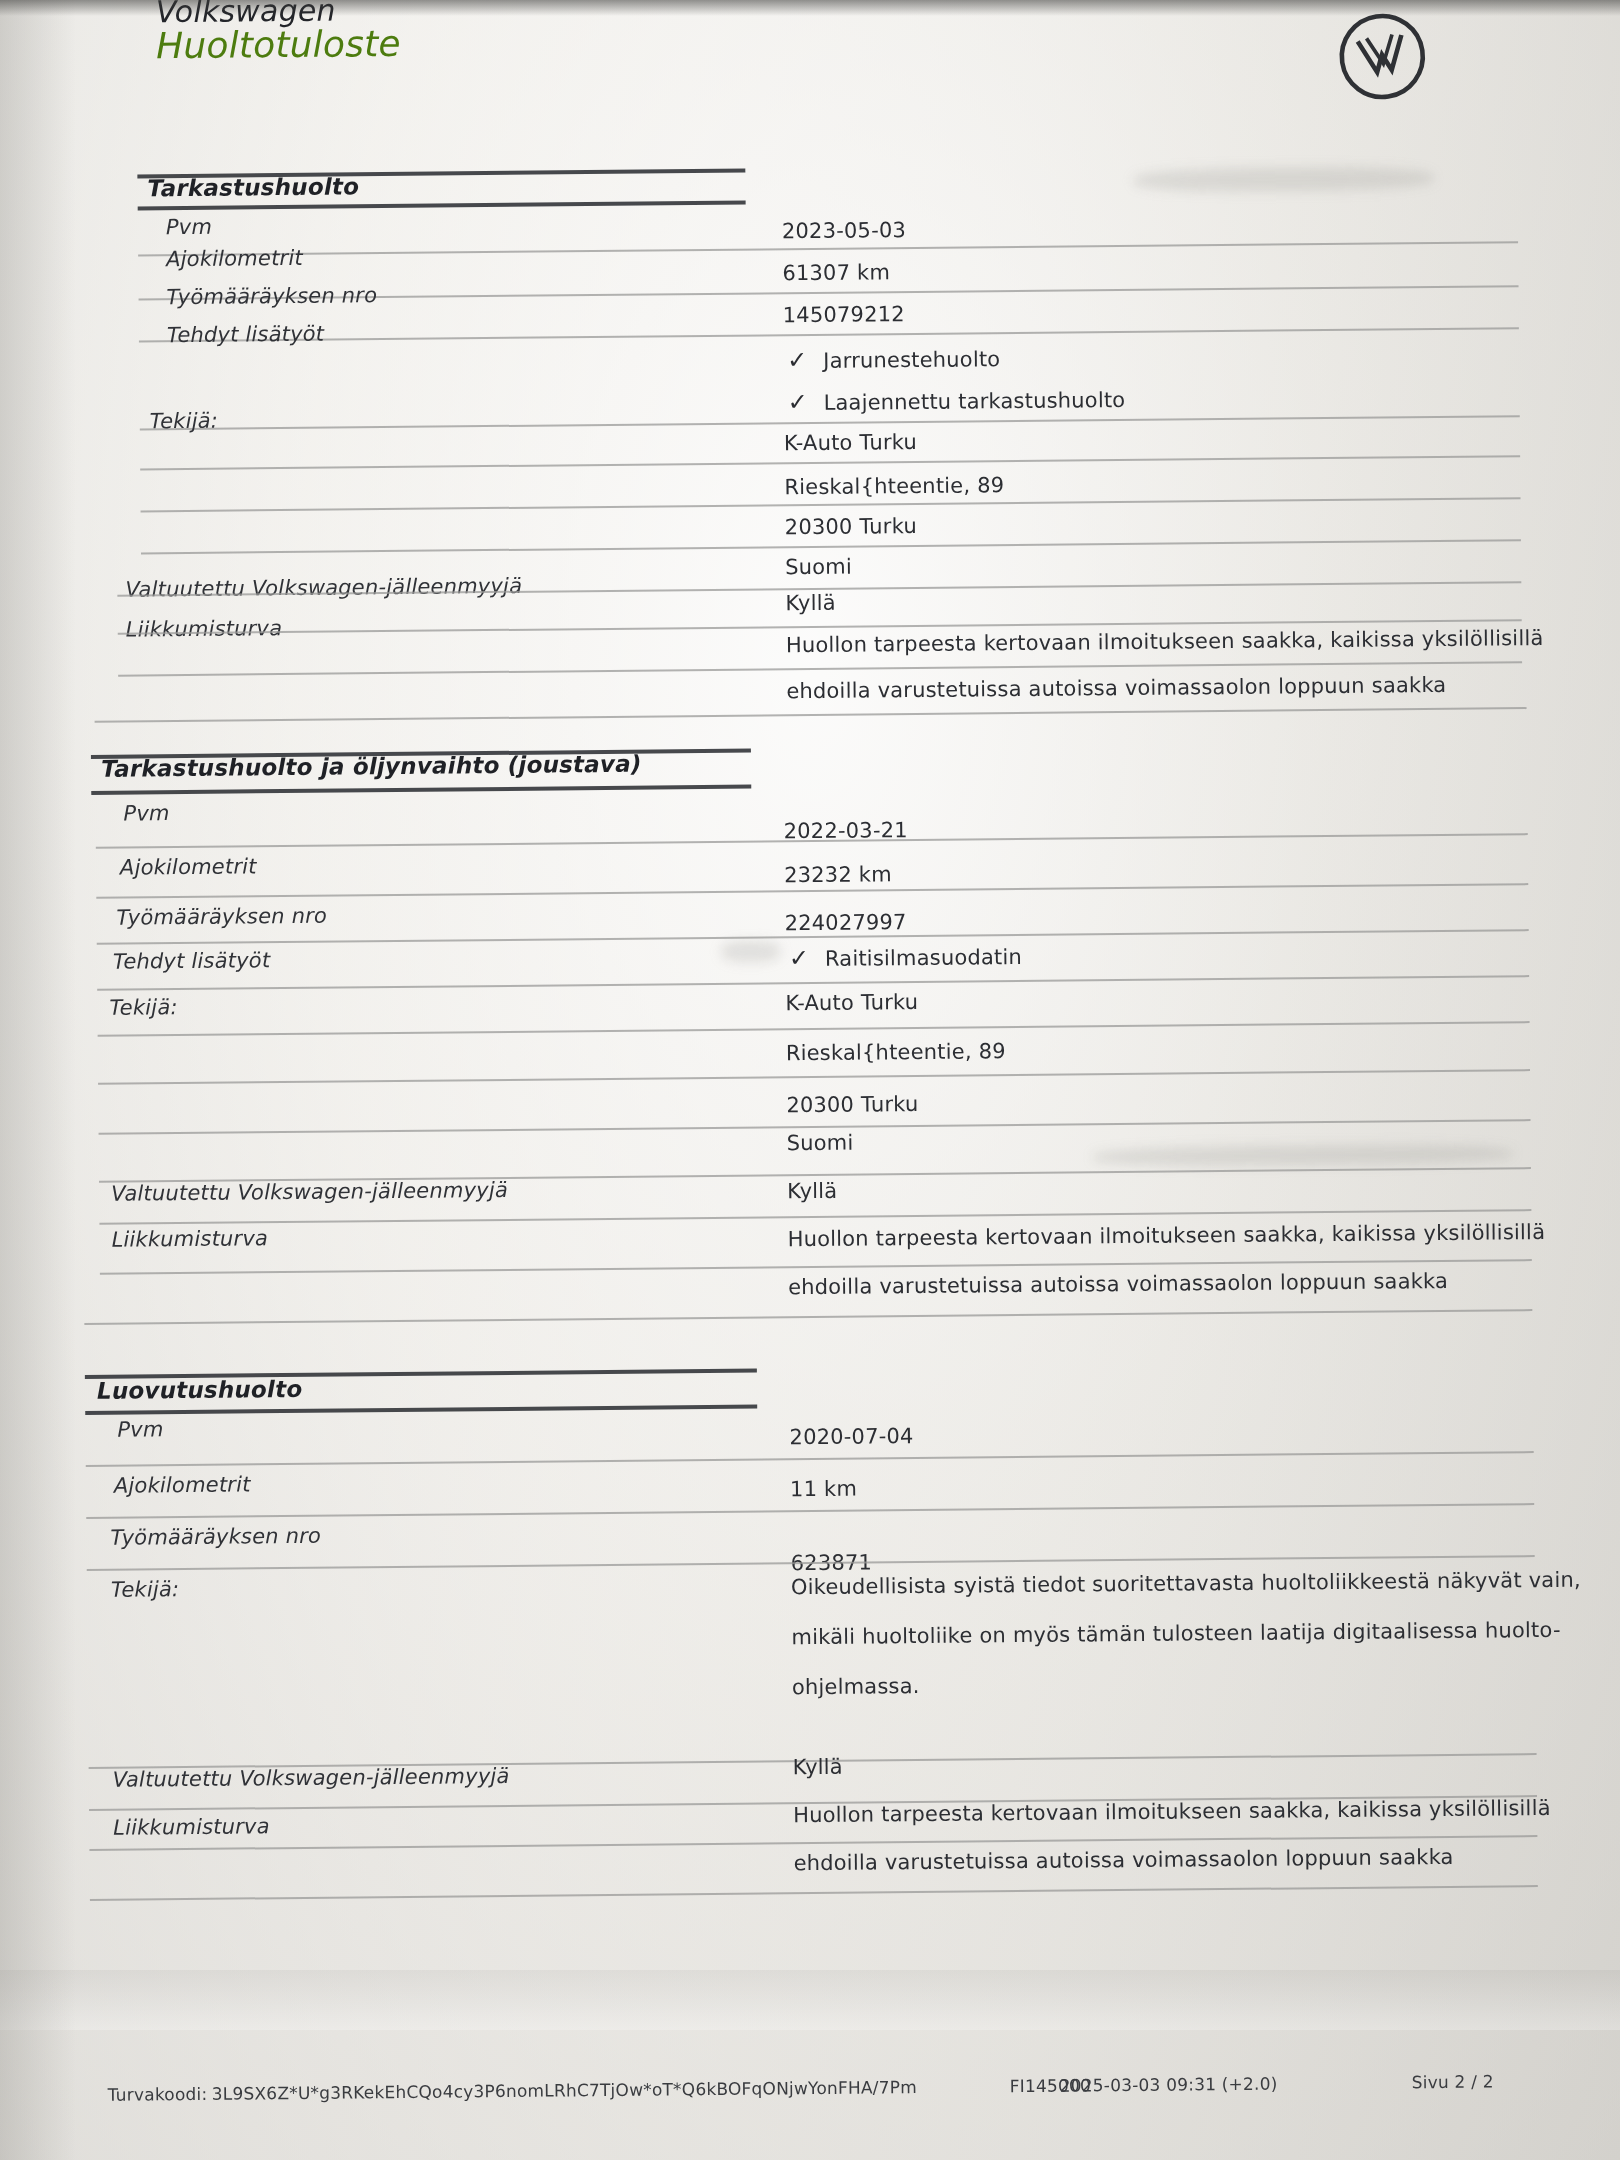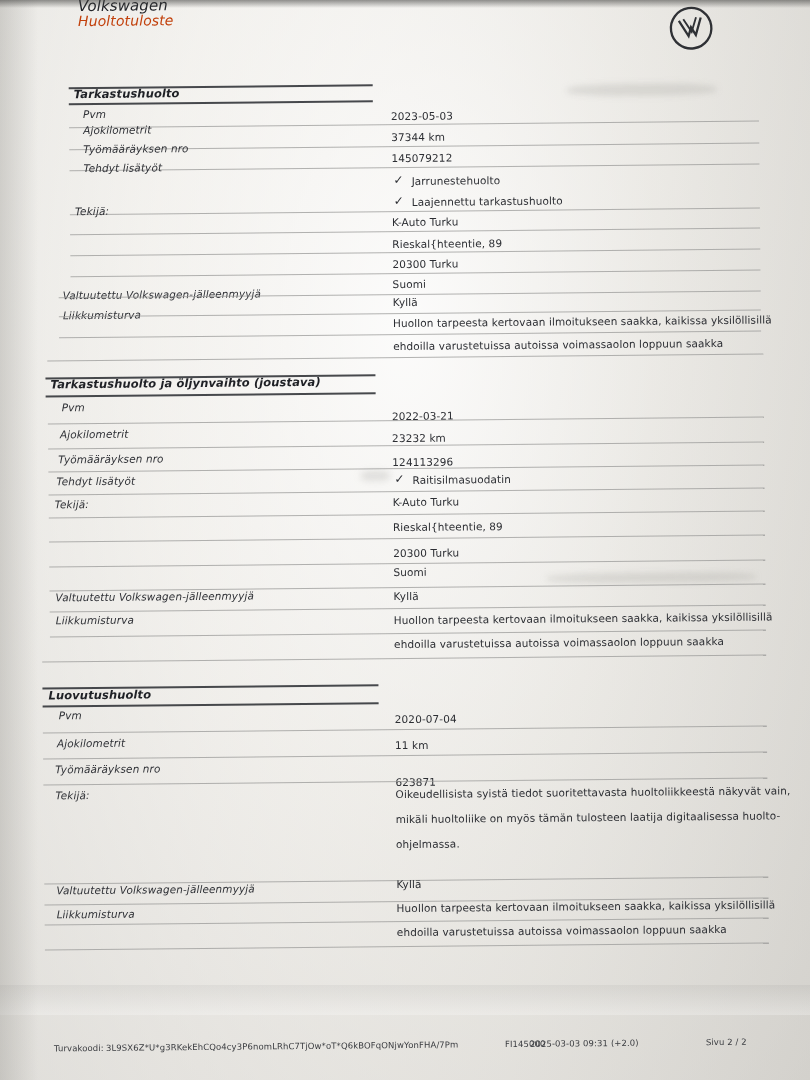--- a/index.html
+++ b/index.html
@@ -59,23 +59,23 @@
     font-family: "DejaVu Sans", sans-serif;
     white-space: nowrap;
     letter-spacing: 0.1px;
   }
   .hdr-title {
     font-size: 15px;
     font-style: italic;
     color: #23252a;
   }
   .hdr-sub {
-    font-size: 14px;
-    font-style: italic;
-    color: #c2410c;
+    font-size: 18px;
+    font-style: italic;
+    color: #4d7c0f;
   }
   .section-title {
     font-size: 11.5px;
     font-weight: bold;
     font-style: italic;
     color: #1f2126;
   }
   .label {
     font-size: 10.5px;
     font-style: italic;
@@ -155,21 +155,21 @@
 
     <div class="rule thick" style="left:72px; top:84px; width:304px;"></div>
     <div class="txt section-title" style="left:77px; top:84px;">Tarkastushuolto</div>
     <div class="rule thick" style="left:72px; top:100px; width:304px;"></div>
 
     <div class="txt label" style="left:86px; top:105px;">Pvm</div>
     <div class="txt value" style="left:394px; top:110px;">2023-05-03</div>
     <div class="rule" style="left:72px; top:124px; width:690px;"></div>
 
     <div class="txt label" style="left:86px; top:121px;">Ajokilometrit</div>
-    <div class="txt value" style="left:394px; top:131px;">37344 km</div>
+    <div class="txt value" style="left:394px; top:131px;">61307 km</div>
     <div class="rule" style="left:72px; top:146px; width:690px;"></div>
 
     <div class="txt label" style="left:86px; top:140px;">Työmääräyksen nro</div>
     <div class="txt value" style="left:394px; top:152px;text-align:right;">145079212</div>
     <div class="rule" style="left:72px; top:167px; width:690px;"></div>
 
     <div class="txt label" style="left:86px; top:159px;">Tehdyt lisätyöt</div>
 
     <div class="check" style="left:396px; top:173px;">✓</div>
     <div class="txt value" style="left:414px; top:175px;">Jarrunestehuolto</div>
@@ -205,21 +205,21 @@
 
     <div class="txt label" style="left:62px; top:398px;">Pvm</div>
     <div class="txt value" style="left:392px; top:410px;">2022-03-21</div>
     <div class="rule" style="left:48px; top:420px; width:716px;"></div>
 
     <div class="txt label" style="left:60px; top:425px;">Ajokilometrit</div>
     <div class="txt value" style="left:392px; top:432px;">23232 km</div>
     <div class="rule" style="left:48px; top:445px; width:716px;"></div>
 
     <div class="txt label" style="left:58px; top:450px;">Työmääräyksen nro</div>
-    <div class="txt value" style="left:392px; top:456px;">124113296</div>
+    <div class="txt value" style="left:392px; top:456px;">224027997</div>
     <div class="rule" style="left:48px; top:468px; width:716px;"></div>
 
     <div class="txt label" style="left:56px; top:472px;">Tehdyt lisätyöt</div>
     <div class="check" style="left:394px; top:472px;">✓</div>
     <div class="txt value" style="left:412px; top:474px;">Raitisilmasuodatin</div>
     <div class="rule" style="left:48px; top:491px; width:716px;"></div>
 
     <div class="txt label" style="left:54px; top:495px;">Tekijä:</div>
     <div class="txt value" style="left:392px; top:496px;">K-Auto Turku</div>
     <div class="rule" style="left:48px; top:514px; width:716px;"></div>

